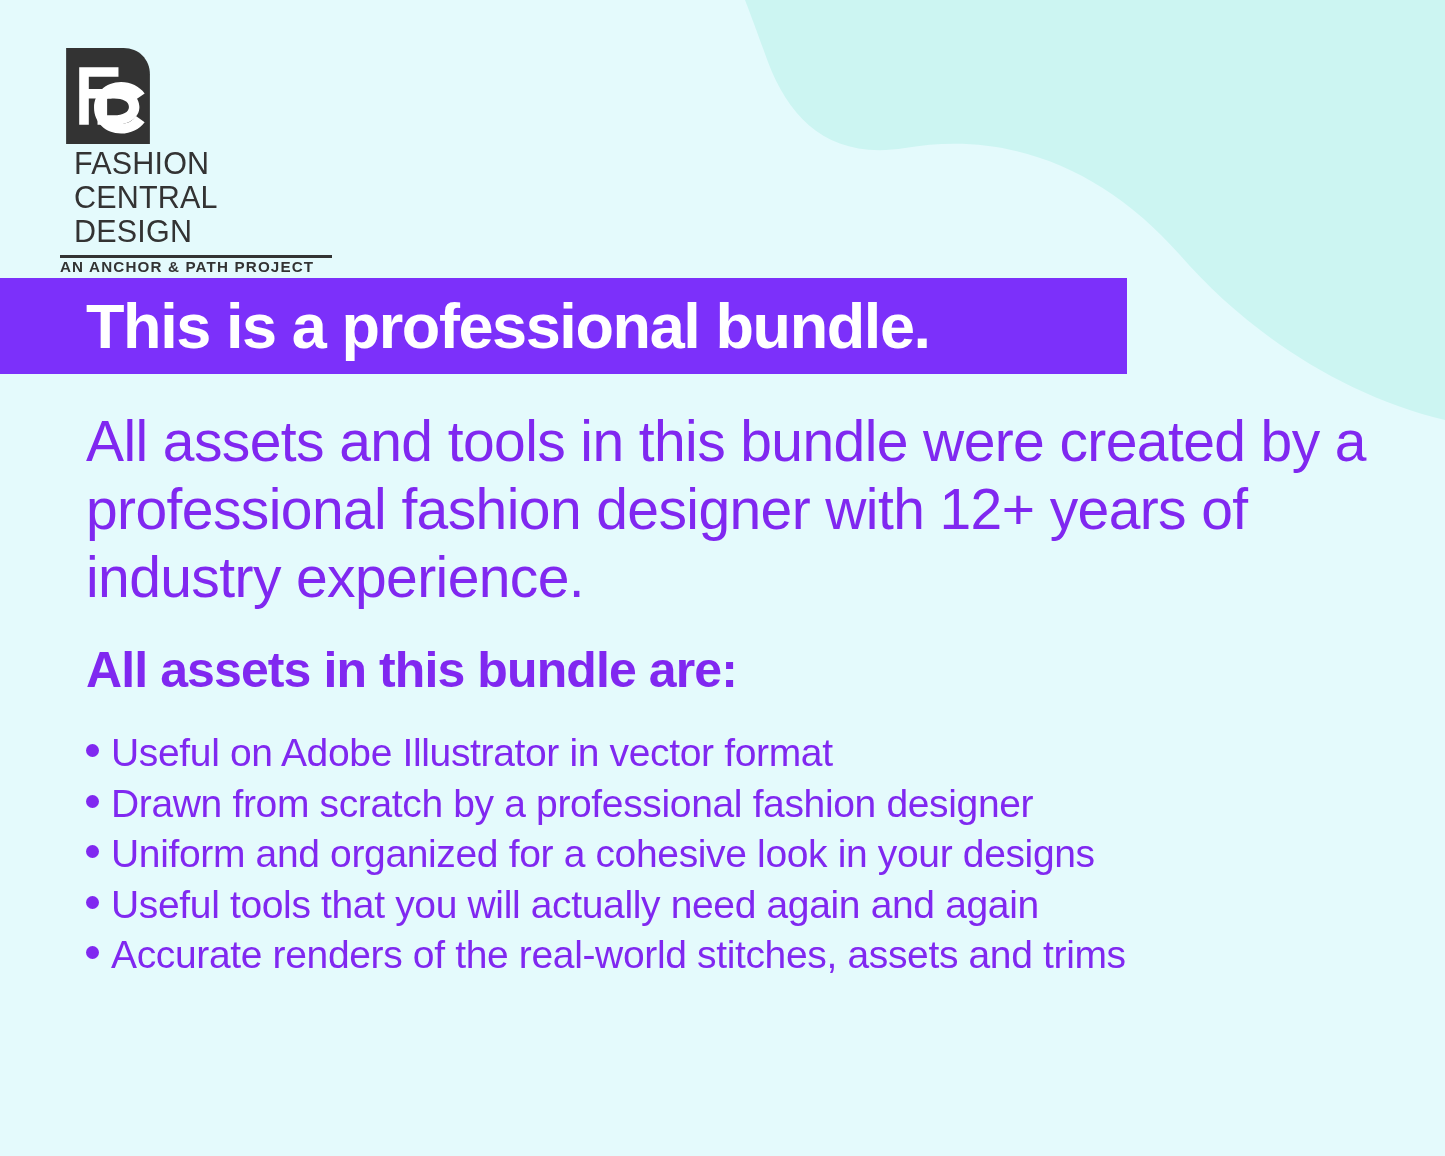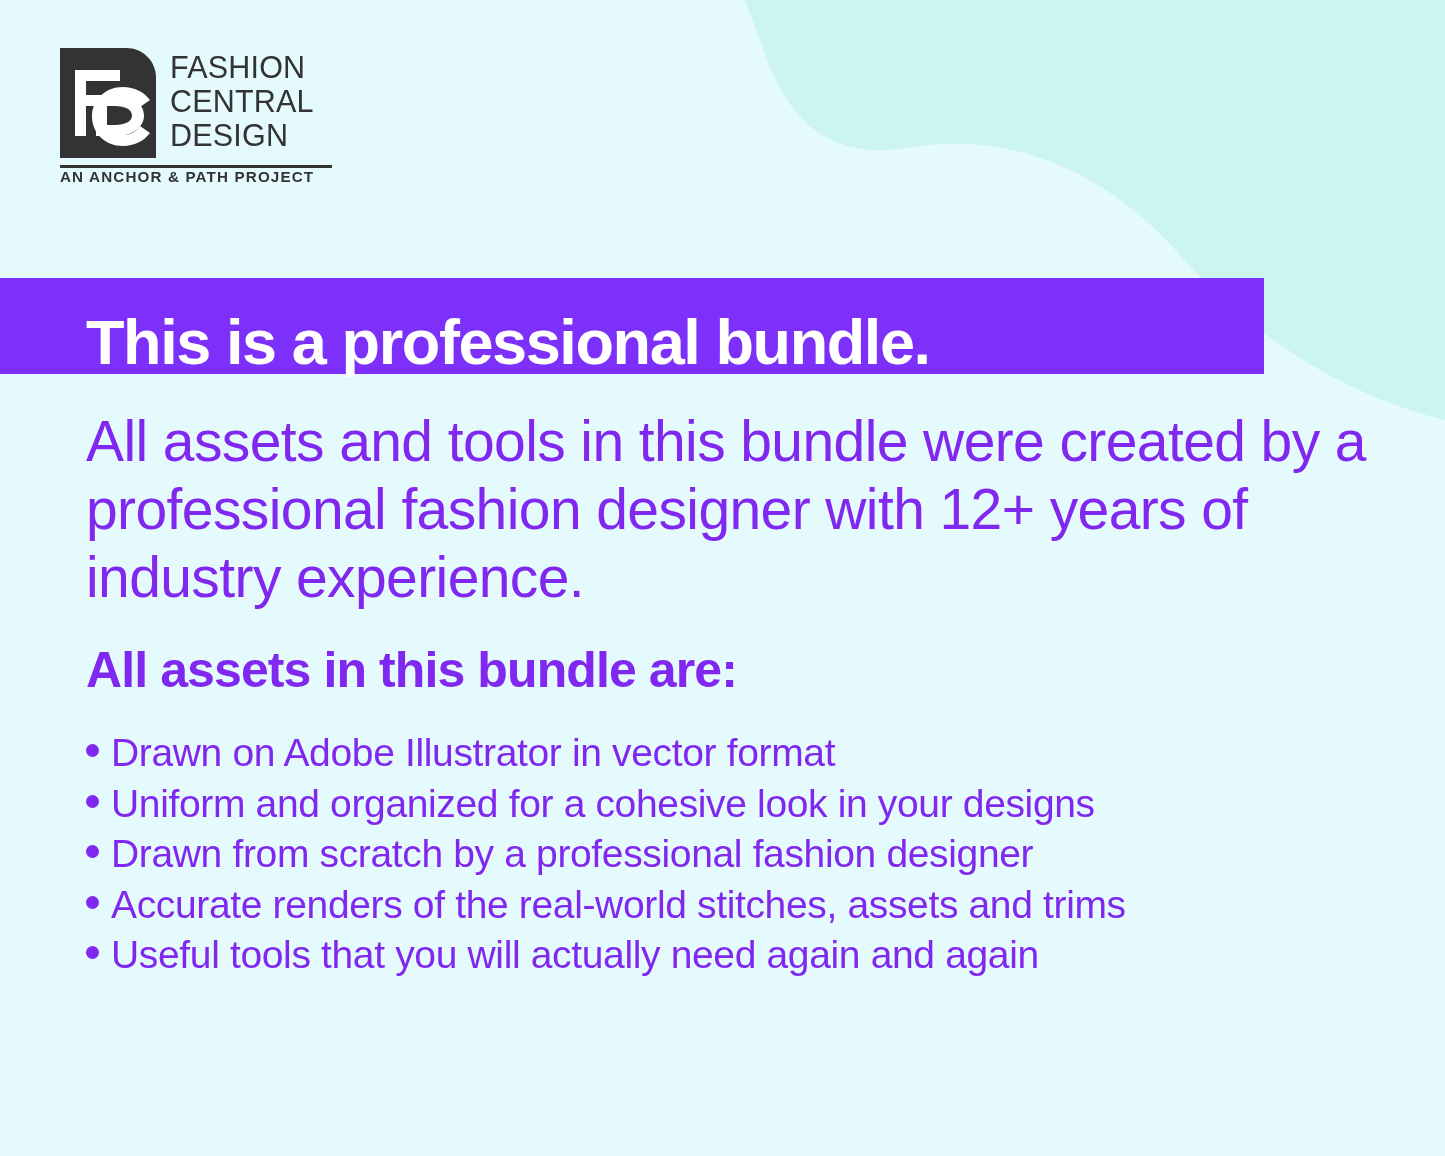--- a/index.html
+++ b/index.html
@@ -35,20 +35,21 @@
   
   .logo-lockup {
     position: absolute;
     left: 60px;
     top: 48px;
     width: 272px;
   }
   .logo-top {
     display: flex;
     align-items: flex-start;
+    flex-direction: column;
   }
   .logo-mark {
     width: 96px;
     height: 110px;
     flex: 0 0 96px;
   }
   .logo-words {
     margin-left: 14px;
     padding-top: 2px;
   }
@@ -73,25 +74,25 @@
     letter-spacing: 1.15px;
     color: #333333;
     white-space: nowrap;
   }
 
   
   .headline-banner {
     position: absolute;
     left: 0;
     top: 278px;
-    width: 1264px;
+    width: 1127px;
     height: 96px;
     background: #7c30fa;
     display: flex;
-    align-items: flex-end;
+    align-items: center;
   }
   .headline-text {
     margin-left: 86px;
     color: #ffffff;
     font-size: 63px;
     font-weight: bold;
     letter-spacing: -1.4px;
     line-height: 1;
     white-space: nowrap;
   }
@@ -196,33 +197,33 @@
     <div class="headline-text">This is a professional bundle.</div>
   </div>
 
   <div class="lead-paragraph">All assets and tools in this bundle were created by a professional fashion designer with 12+ years of industry experience.</div>
 
   <div class="sub-heading">All assets in this bundle are:</div>
 
   <ul class="bullet-list">
     <li class="bullet-item">
       <span class="bullet-dot"></span>
-      <span class="bullet-label">Drawn on Adobe Illustrator in vector format</span>
+      <span class="bullet-label">Useful on Adobe Illustrator in vector format</span>
+    </li>
+    <li class="bullet-item">
+      <span class="bullet-dot"></span>
+      <span class="bullet-label">Drawn from scratch by a professional fashion designer</span>
     </li>
     <li class="bullet-item">
       <span class="bullet-dot"></span>
       <span class="bullet-label">Uniform and organized for a cohesive look in your designs</span>
     </li>
     <li class="bullet-item">
       <span class="bullet-dot"></span>
-      <span class="bullet-label">Drawn from scratch by a professional fashion designer</span>
+      <span class="bullet-label">Useful tools that you will actually need again and again</span>
     </li>
     <li class="bullet-item">
       <span class="bullet-dot"></span>
       <span class="bullet-label">Accurate renders of the real-world stitches, assets and trims</span>
     </li>
-    <li class="bullet-item">
-      <span class="bullet-dot"></span>
-      <span class="bullet-label">Useful tools that you will actually need again and again</span>
-    </li>
   </ul>
 
 </div>
 
 </body></html>

